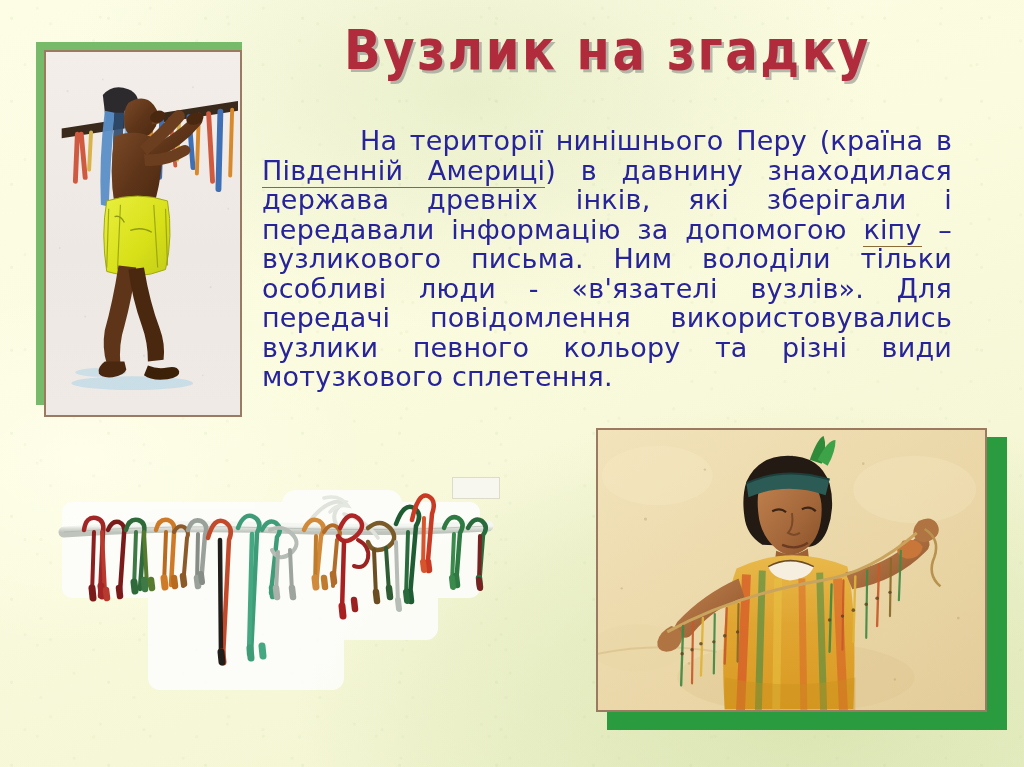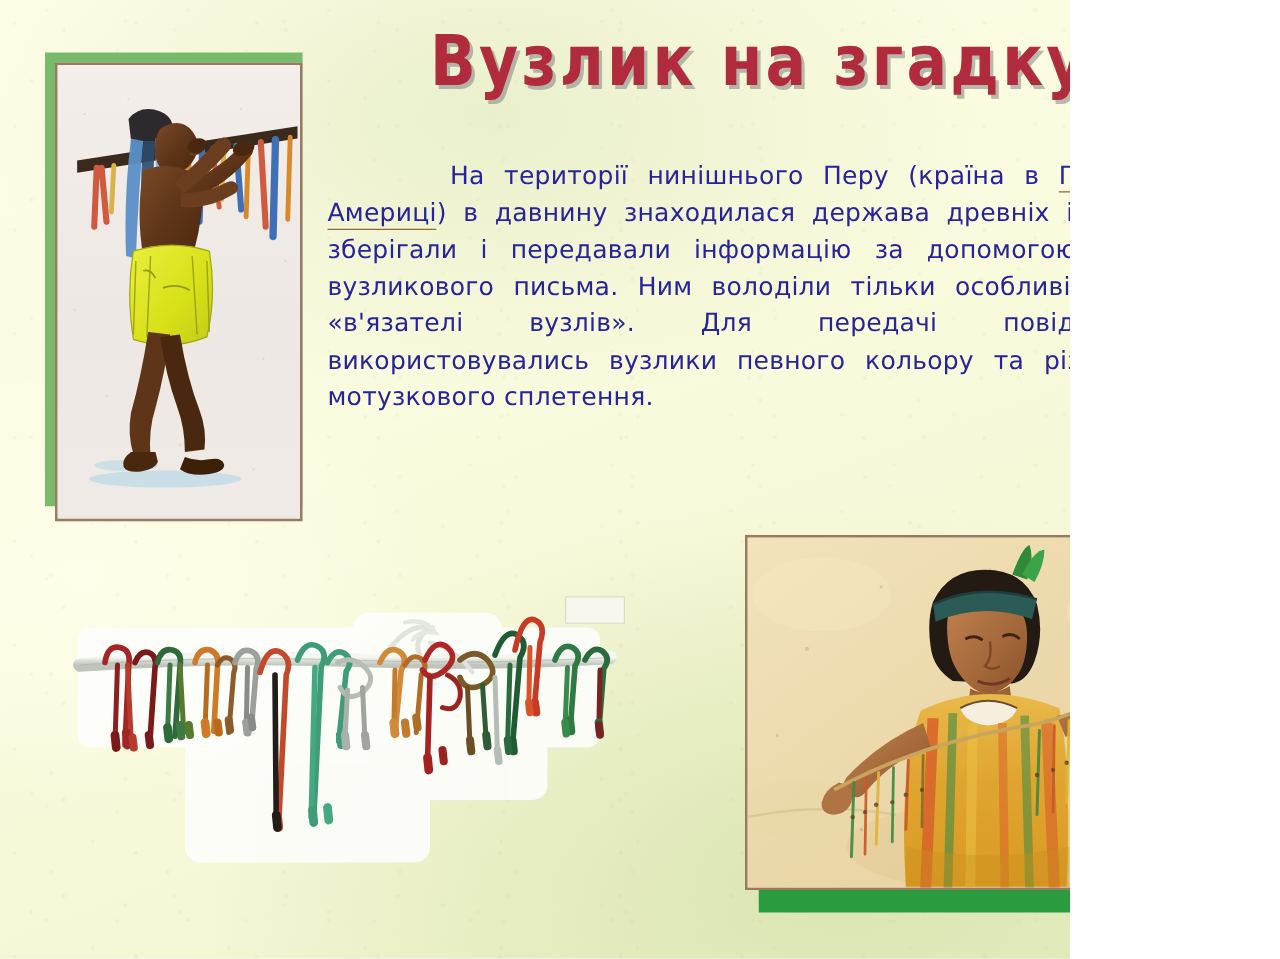--- a/index.html
+++ b/index.html
@@ -3,21 +3,21 @@
 <meta charset="utf-8">
 <title>Вузлик на згадку</title>
 <style>
   html, body {
     margin: 0;
     padding: 0;
     background: #ffffff;
   }
   #slide {
     position: relative;
-    width: 856px;
+    width: 1024px;
     height: 767px;
     overflow: hidden;
     background-color: #fcfce2;
     background-image:
       radial-gradient(ellipse 700px 420px at 78% 92%, rgba(196,214,150,0.50) 0%, rgba(196,214,150,0.22) 45%, rgba(196,214,150,0) 72%),
       radial-gradient(ellipse 520px 300px at 46% 12%, rgba(190,210,150,0.30) 0%, rgba(190,210,150,0.10) 50%, rgba(190,210,150,0) 78%),
       radial-gradient(ellipse 380px 260px at 8% 60%, rgba(255,255,235,0.9) 0%, rgba(255,255,235,0) 75%),
       linear-gradient(160deg, #fdfde6 0%, #fbfbdf 40%, #f4f6d4 78%, #eef3cc 100%);
     font-family: "Liberation Sans", "DejaVu Sans", sans-serif;
   }
@@ -60,21 +60,21 @@
     z-index: 6;
   }
 
   
   #body-text {
     position: absolute;
     left: 262px;
     top: 126px;
     width: 690px;
     font-family: "DejaVu Sans", sans-serif;
-    font-size: 20px;
+    font-size: 27px;
     line-height: 29.5px;
     color: #26239b;
     text-align: justify;
     text-indent: 98px;
     letter-spacing: 0.2px;
     z-index: 5;
   }
   #body-text .lnk {
     color: #26239b;
     text-decoration: none;

